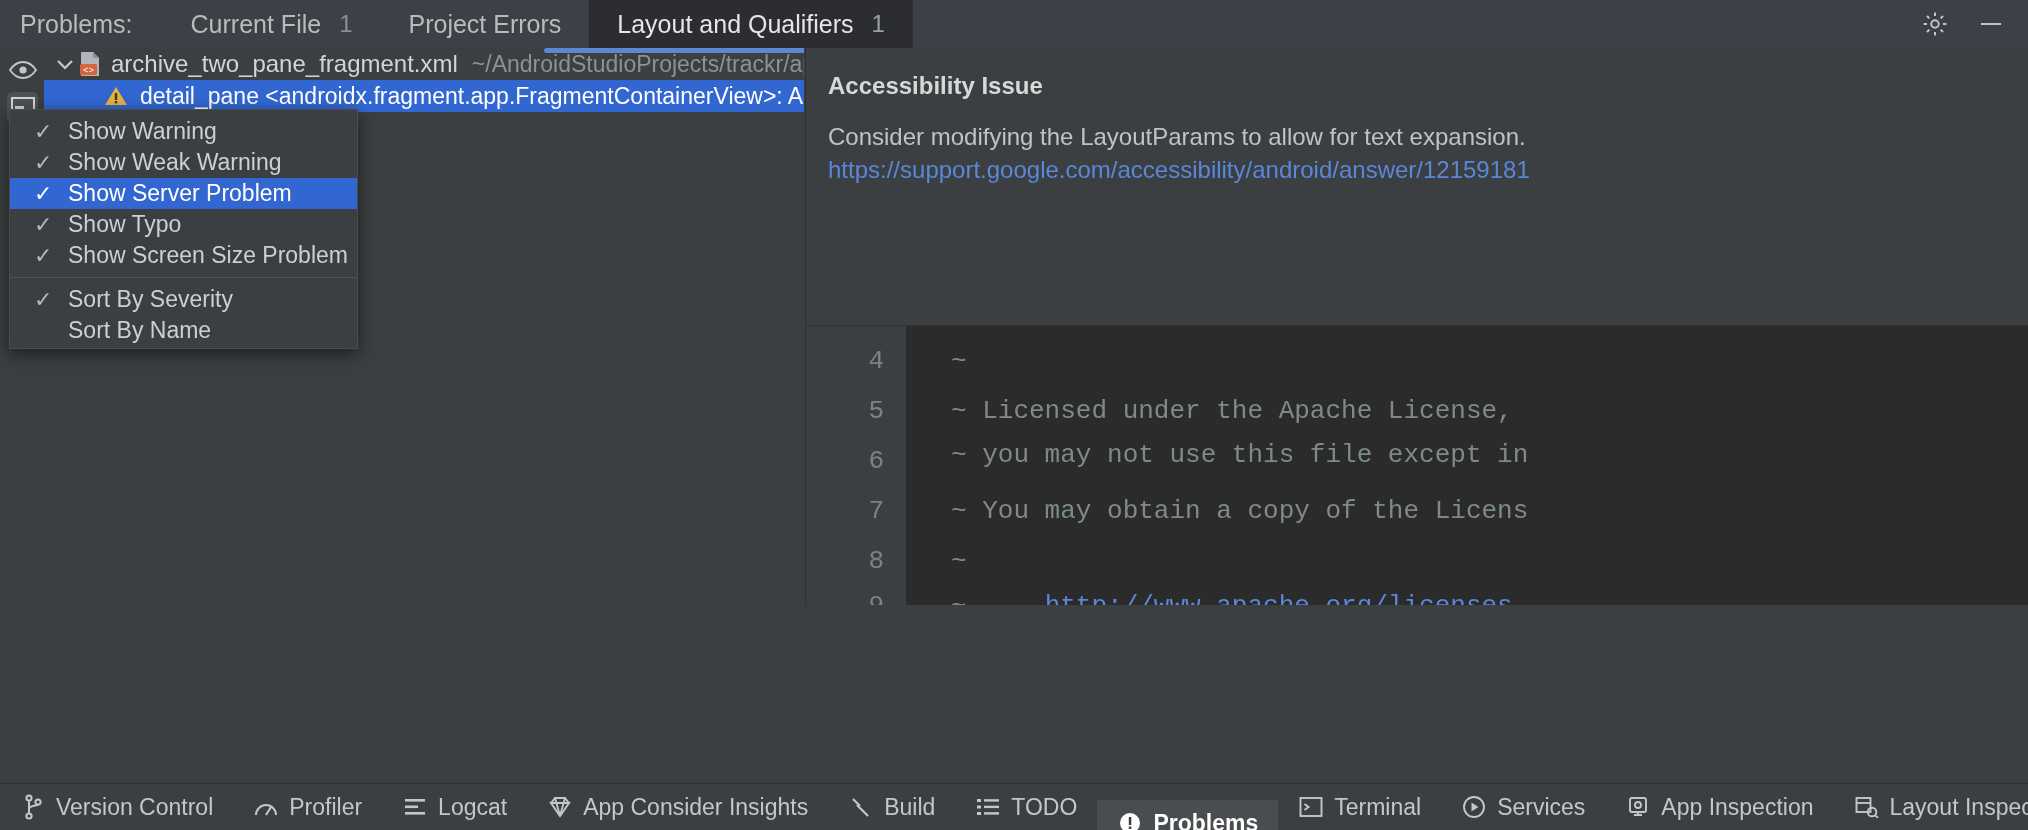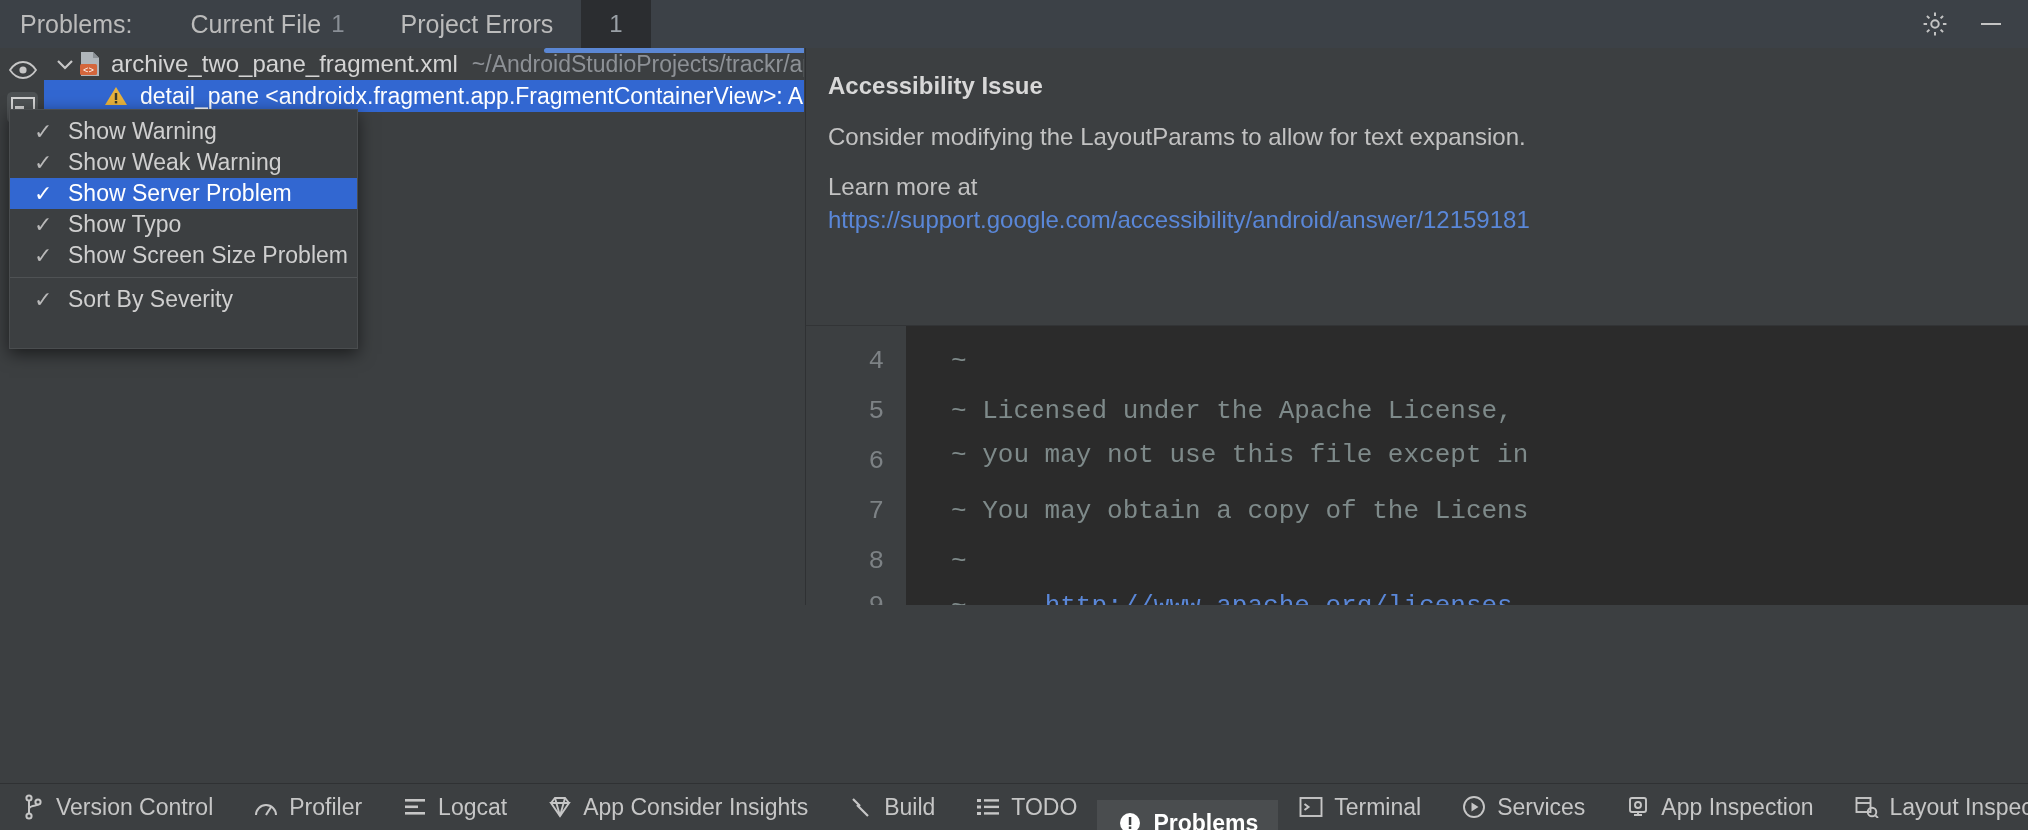--- a/index.html
+++ b/index.html
@@ -20,21 +20,21 @@
     position:absolute; left:0; top:0; width:2028px; height:48px;
     background:#3c4147;
   }
   .tab-label-problems {
     position: relative; z-index:2;
     color: #bbbbbb; font-size: 25px; padding-left: 20px; padding-right: 30px;
     white-space: nowrap;
   }
   .tab {
     position: relative; z-index:2;
-    height: 48px; display: flex; align-items: center; gap: 10px;
+    height: 48px; display: flex; align-items: center; gap: 18px;
     padding: 16px 28px; color: #bbbbbb; font-size: 25px; white-space: nowrap;
     cursor: default;
   }
   .tab .cnt { color: #8a8f96; font-size: 24px; }
   .tab.active {
     background: #2b2d30; color: #e4e6e9;
   }
   .tab.active .cnt { color: #9aa0a6; }
   .tabbar-right {
     position: absolute; right: 0; top: 0; height: 48px;
@@ -163,20 +163,21 @@
     <div class="tab">
       <span>Current File</span>
       <span class="cnt">1</span>
     </div>
 
     <div class="tab">
       <span>Project Errors</span>
     </div>
 
     <div class="tab active">
+      <span>Layout and Qualifiers</span>
       <span class="cnt">1</span>
     </div>
 
     <div class="tabbar-right">
       <div class="icon-btn">
         <svg width="28" height="28" viewBox="0 0 24 24" fill="none" stroke="#c4c4c4" stroke-width="1.7">
           <circle cx="12" cy="12" r="3.2"></circle>
           <path d="M12 2.2v3M12 18.8v3M2.2 12h3M18.8 12h3M5.1 5.1l2.1 2.1M16.8 16.8l2.1 2.1M18.9 5.1l-2.1 2.1M7.2 16.8l-2.1 2.1"></path>
         </svg>
       </div>
@@ -257,26 +258,29 @@
       <span class="chk">✓</span>
       <span>Show Screen Size Problem</span>
     </div>
 
     <div class="menu-sep"></div>
 
     <div class="menu-item">
       <span class="chk">✓</span>
       <span>Sort By Severity</span>
     </div>
+    <div class="menu-item nochk">
+      <span class="chk"></span>
+      <span>Sort By Name</span>
+    </div>
   </div>
 
   <div class="detail">
     <div class="detail-title">Accessibility Issue</div>
     <div class="detail-body">Consider modifying the LayoutParams to allow for text expansion.</div>
-    <div class="detail-learn">Learn more at</div>
     <div class="detail-link">https://support.google.com/accessibility/android/answer/12159181</div>
   </div>
 
   <div class="code">
     <div class="code-gutter">
       <div class="gut-num" style="top:10px">4</div>
       <div class="gut-num" style="top:60px">5</div>
       <div class="gut-num" style="top:110px">6</div>
       <div class="gut-num" style="top:160px">7</div>
       <div class="gut-num" style="top:210px">8</div>

